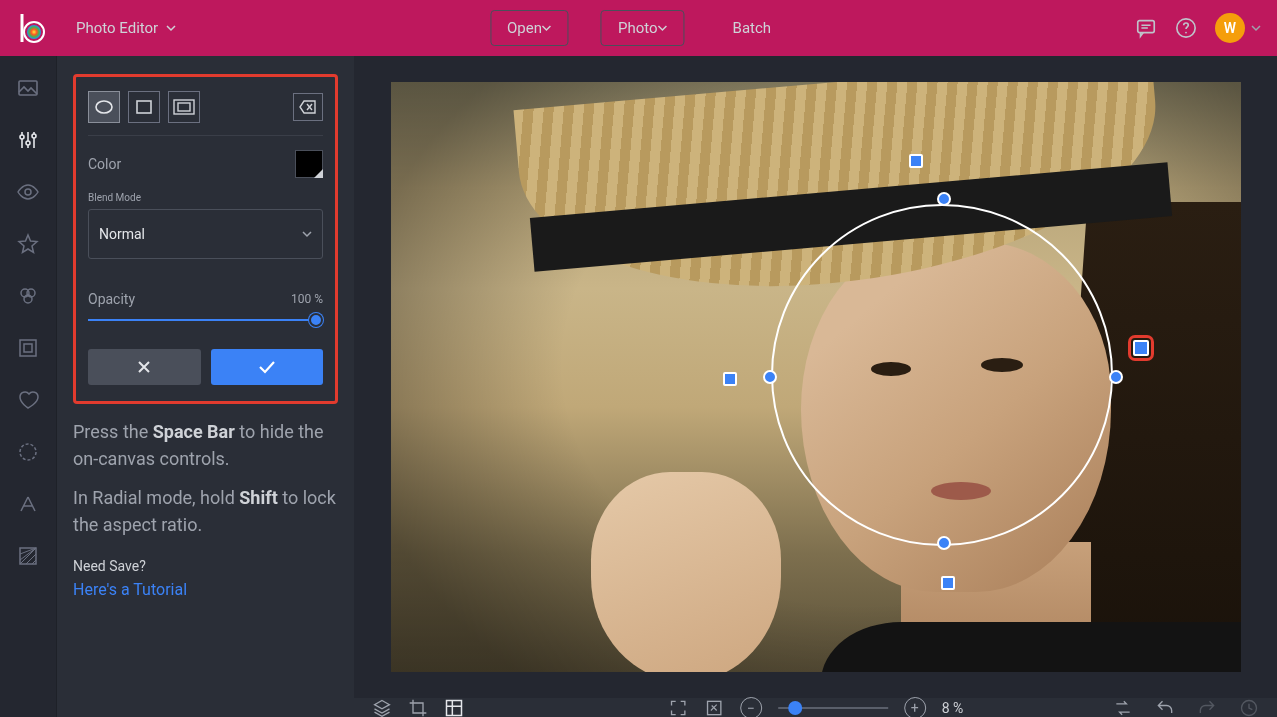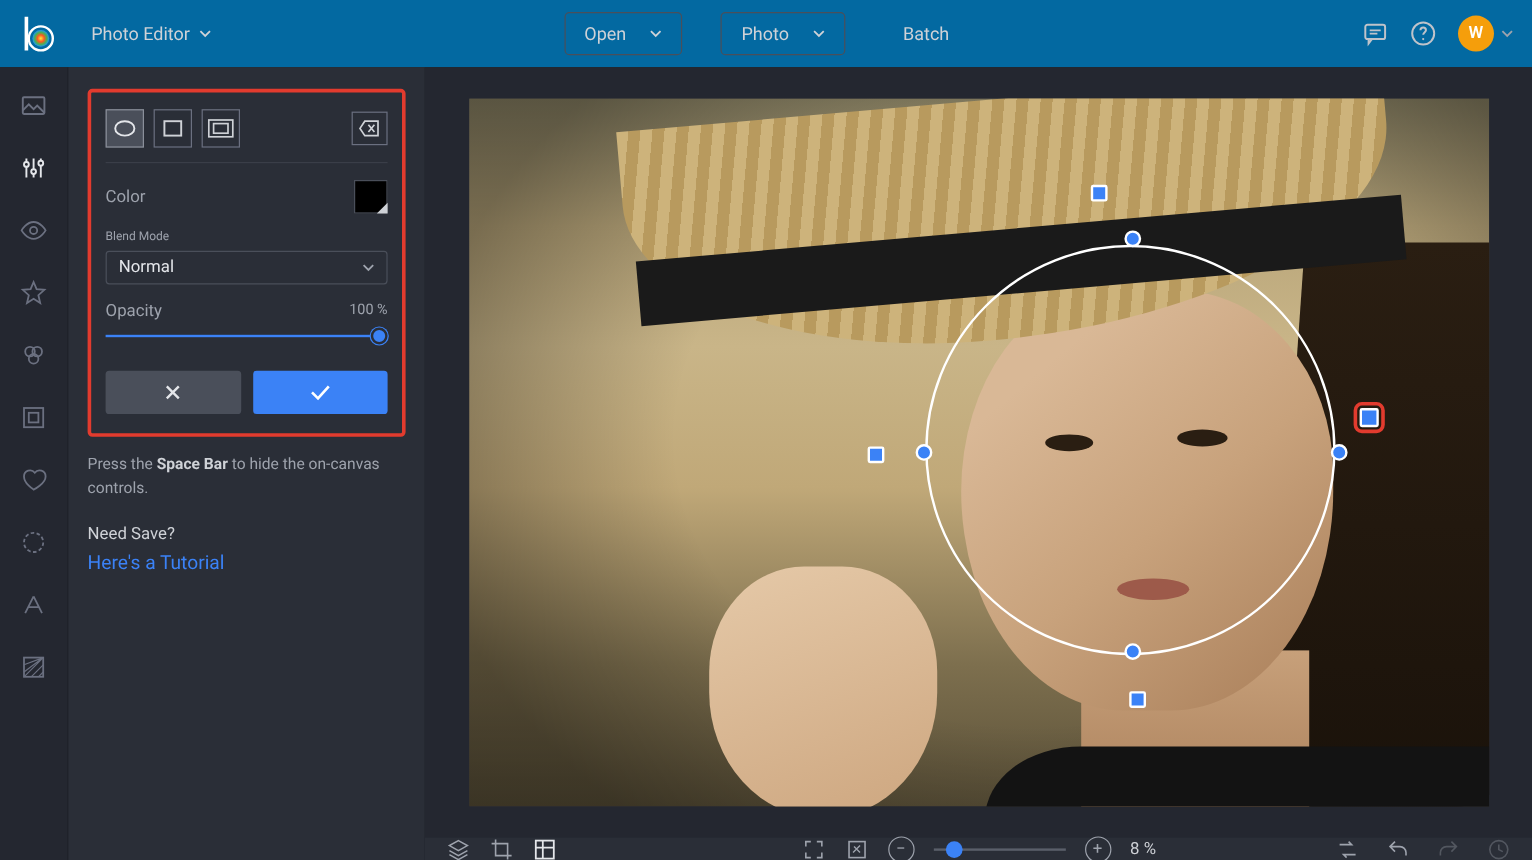--- a/index.html
+++ b/index.html
@@ -1,23 +1,23 @@
 <!DOCTYPE html>
 <html><head>
 <meta charset="utf-8">
 <style>
   * { box-sizing: border-box; margin: 0; padding: 0; }
   html, body { width: 1277px; height: 717px; overflow: hidden; font-family: -apple-system, BlinkMacSystemFont, "Segoe UI", Roboto, sans-serif; background: #1e2128; color: #cfd2d7; }
   
   
-  .header { height: 56px; background: #0369a1; display: flex; align-items: center; padding: 0 16px; }
+  .header { height: 56px; background: #be185d; display: flex; align-items: center; padding: 0 16px; }
   .logo { width: 32px; height: 32px; margin-right: 18px; position: relative; }
   .app-menu { display: flex; align-items: center; gap: 8px; font-size: 15px; cursor: pointer; padding: 6px 10px; border-radius: 4px; }
   .header-center { position: absolute; left: 50%; transform: translateX(-50%); display: flex; gap: 32px; }
-  .header-btn { display: flex; align-items: center; gap: 20px; padding: 8px 16px; font-size: 15px; color: #cfd2d7; cursor: pointer; border: 1px solid #4a4f5a; border-radius: 4px; }
+  .header-btn { display: flex; align-items: center; gap: 0; padding: 8px 16px; font-size: 15px; color: #cfd2d7; cursor: pointer; border: 1px solid #4a4f5a; border-radius: 4px; }
   .header-btn.nb { border: none; }
   .header-right { margin-left: auto; display: flex; align-items: center; gap: 18px; }
   .hdr-icon { width: 22px; height: 22px; color: #bfc3ca; cursor: pointer; }
   .avatar { width: 30px; height: 30px; border-radius: 50%; background: #f59e0b; color: #fff; display: flex; align-items: center; justify-content: center; font-weight: 600; font-size: 14px; }
   
   
   .main { display: flex; height: calc(717px - 56px); }
   .toolstrip { width: 56px; background: #242730; display: flex; flex-direction: column; align-items: center; padding-top: 20px; gap: 28px; }
   .tool { width: 24px; height: 24px; color: #6b7080; cursor: pointer; }
   .tool.active { color: #e4e6ea; }
@@ -33,35 +33,35 @@
   .shape { width: 32px; height: 32px; border: 1px solid #6b7080; display: flex; align-items: center; justify-content: center; cursor: pointer; }
   .shape.sel { background: #4a4f5a; border-color: #8a8f9a; }
   .shape-spacer { flex: 1; }
   .del-shape { width: 30px; height: 28px; border: 1px solid #6b7080; display:flex;align-items:center;justify-content:center; cursor:pointer; }
   
   .field-row { display: flex; align-items: center; justify-content: space-between; margin-top: 14px; font-size: 14px; color: #9ea3ad; }
   .swatch { width: 28px; height: 28px; background: #000; border: 1px solid #4a4f5a; position: relative; cursor: pointer; }
   .swatch::after { content:''; position:absolute; right:-1px; bottom:-1px; width:0; height:0; border-left:9px solid transparent; border-bottom:9px solid #cfd2d7; }
   
   .field-label { font-size: 10px; color: #9ea3ad; margin-top: 14px; }
-  .select { margin-top: 6px; height: 28px; border: 1px solid #4a4f5a; border-radius: 3px; display: flex; align-items: center; justify-content: space-between; padding: 0 10px; font-size: 14px; color: #e4e6ea; cursor: pointer; }
-  
-  .slider-row { display: flex; justify-content: space-between; margin-top: 14px; font-size: 14px; color: #9ea3ad; }
+  .select { margin-top: 6px; height: 50px; border: 1px solid #4a4f5a; border-radius: 3px; display: flex; align-items: center; justify-content: space-between; padding: 0 10px; font-size: 14px; color: #e4e6ea; cursor: pointer; }
+  
+  .slider-row { display: flex; justify-content: space-between; align-items: center; margin-top: 32px; font-size: 14px; color: #9ea3ad; }
   .slider-val { font-size: 12px; color: #9ea3ad; }
   .slider { position: relative; height: 18px; margin-top: 4px; }
   .slider-track { position: absolute; top: 8px; left: 0; right: 0; height: 2px; background: #3b82f6; }
   .slider-thumb { position: absolute; top: 2px; right: 0; width: 14px; height: 14px; border-radius: 50%; background: #3b82f6; border: 2px solid #2a2e37; box-shadow: 0 0 0 1px #3b82f6; cursor: grab; }
   
   .btn-row { display: flex; gap: 10px; margin-top: 20px; }
   .btn { flex: 1; height: 36px; border-radius: 3px; display: flex; align-items: center; justify-content: center; cursor: pointer; font-size: 16px; }
   .btn.cancel { background: #4a4f5a; color: #e4e6ea; }
   .btn.ok { background: #3b82f6; color: #fff; }
   
   .tip-title { color: #d4a94a; font-size: 14px; margin-bottom: 8px; }
-  .tip { font-size: 13px; color: #9ea3ad; line-height: 1.5; margin-bottom: 12px; }
+  .tip { font-size: 18px; color: #9ea3ad; line-height: 1.5; margin-bottom: 12px; }
   .tip b { color: #cfd2d7; }
   .help-title { font-size: 14px; color: #cfd2d7; margin-top: 20px; margin-bottom: 6px; }
   .link { color: #3b82f6; font-size: 16px; cursor: pointer; }
   
   
   .canvas-wrap { flex: 1; display: flex; flex-direction: column; background: #242730; }
   .canvas { flex: 1; padding: 26px; display: flex; align-items: flex-start; justify-content: center; }
   .photo { width: 850px; height: 590px; position: relative; overflow: hidden; }
   .photo-bg { position:absolute; inset:0; background:
      radial-gradient(ellipse 60% 70% at 55% 48%, rgba(0,0,0,0) 58%, rgba(0,0,0,0.35) 100%),
@@ -281,20 +281,23 @@
           <svg width="20" height="16" viewBox="0 0 20 16">
               <path d="M3 8l5 5L17 3" stroke="#fff" stroke-width="2.2" fill="none"></path>
             </svg>
         </div>
       </div>
     </div>
 
     <div class="tip">
       <span>Press the </span><b>Space Bar</b><span> to hide the on-canvas controls.</span>
     </div>
+    <div class="tip">
+      <span>In Radial mode, hold </span><b>Shift</b><span> to lock the aspect ratio.</span>
+    </div>
     <div class="help-title">Need Save?</div>
     <div class="link">Here's a Tutorial</div>
   </div>
 
   <div class="canvas-wrap">
     <div class="canvas">
       <div class="photo">
         <div class="photo-bg"></div>
         <div class="hair"></div>
         <div class="neck"></div>

